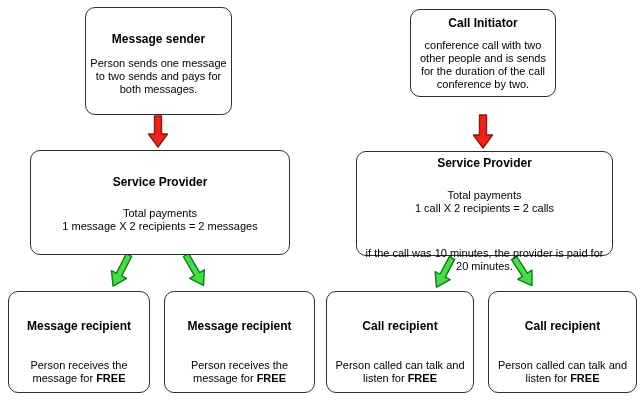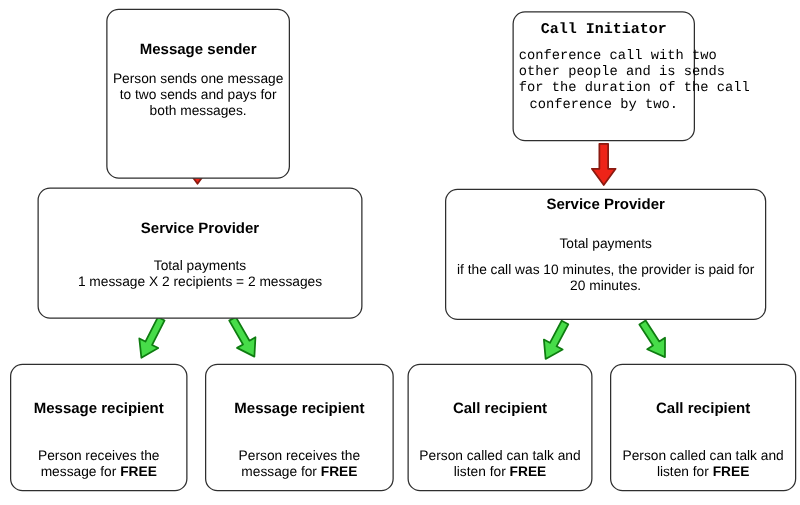--- a/index.html
+++ b/index.html
@@ -52,39 +52,39 @@
     white-space: nowrap;
   }
   .body {
     font-size: 11px;
     line-height: 13px;
   }
   .line { white-space: nowrap; }
   .line b { font-weight: bold; }
 
   
-  .b-sender     { left: 85px;  top: 7px;   width: 147px; height: 136px; }
-  .b-initiator  { left: 410px; top: 9px;   width: 146px; height: 104px; font-family: Liberation Mono, monospace; }
+  .b-sender     { left: 85px;  top: 7px;   width: 147px; height: 108px; }
+  .b-initiator  { left: 410px; top: 9px;   width: 146px; height: 88px; }
   .b-sp-left    { left: 30px;  top: 150px; width: 260px; height: 105px; }
   .b-sp-right   { left: 356px; top: 151px; width: 257px; height: 105px; }
   .b-rec1       { left: 8px;   top: 291px; width: 142px; height: 102px; }
   .b-rec2       { left: 164px; top: 291px; width: 151px; height: 102px; }
   .b-rec3       { left: 326px; top: 291px; width: 148px; height: 102px; }
   .b-rec4       { left: 488px; top: 291px; width: 149px; height: 102px; }
 
   
   .b-sender    .title { margin-top: 24px; }
   .b-sender    .body  { margin-top: 11px; }
   .b-initiator .title { margin-top: 6px; }
   .b-initiator .body  { margin-top: 9px; }
   .b-sp-left   .title { margin-top: 24px; }
   .b-sp-left   .body  { margin-top: 18px; }
   .b-sp-right  .title { margin-top: 4px; }
   .b-sp-right  .body  { margin-top: 19px; }
-  .b-sp-right  .spacer { margin-top: 8px; }
+  .b-sp-right  .spacer { margin-top: 32px; }
   .b-rec1 .title, .b-rec2 .title, .b-rec3 .title, .b-rec4 .title { margin-top: 27px; }
   .b-rec1 .body,  .b-rec2 .body,  .b-rec3 .body,  .b-rec4 .body  { margin-top: 26px; }
 </style>
 </head>
 <body>
 
 <div class="canvas">
 
   <svg class="arrows" viewBox="0 0 640 404" xmlns="http://www.w3.org/2000/svg">
     <path class="red" transform="translate(158,116)" d="M -3.5 0 L 3.5 0 L 3.5 18 L 9.5 18 L 0 31 L -9.5 18 L -3.5 18 Z"></path>
@@ -135,20 +135,21 @@
       <div class="line">other people and is sends</div>
       <div class="line">for the duration of the call</div>
       <div class="line">conference by two.</div>
     </div>
   </div>
 
   <div class="box b-sp-right">
     <div class="title">Service Provider</div>
     <div class="body">
       <div class="line">Total payments</div>
+      <div class="line">1 call X 2 recipients = 2 calls</div>
       <div class="line spacer">if the call was 10 minutes, the provider is paid for</div>
       <div class="line">20 minutes.</div>
     </div>
   </div>
 
   <div class="box b-rec3">
     <div class="title">Call recipient</div>
     <div class="body">
       <div class="line">Person called can talk and</div>
       <div class="line"><span>listen for</span> <b>FREE</b></div>

